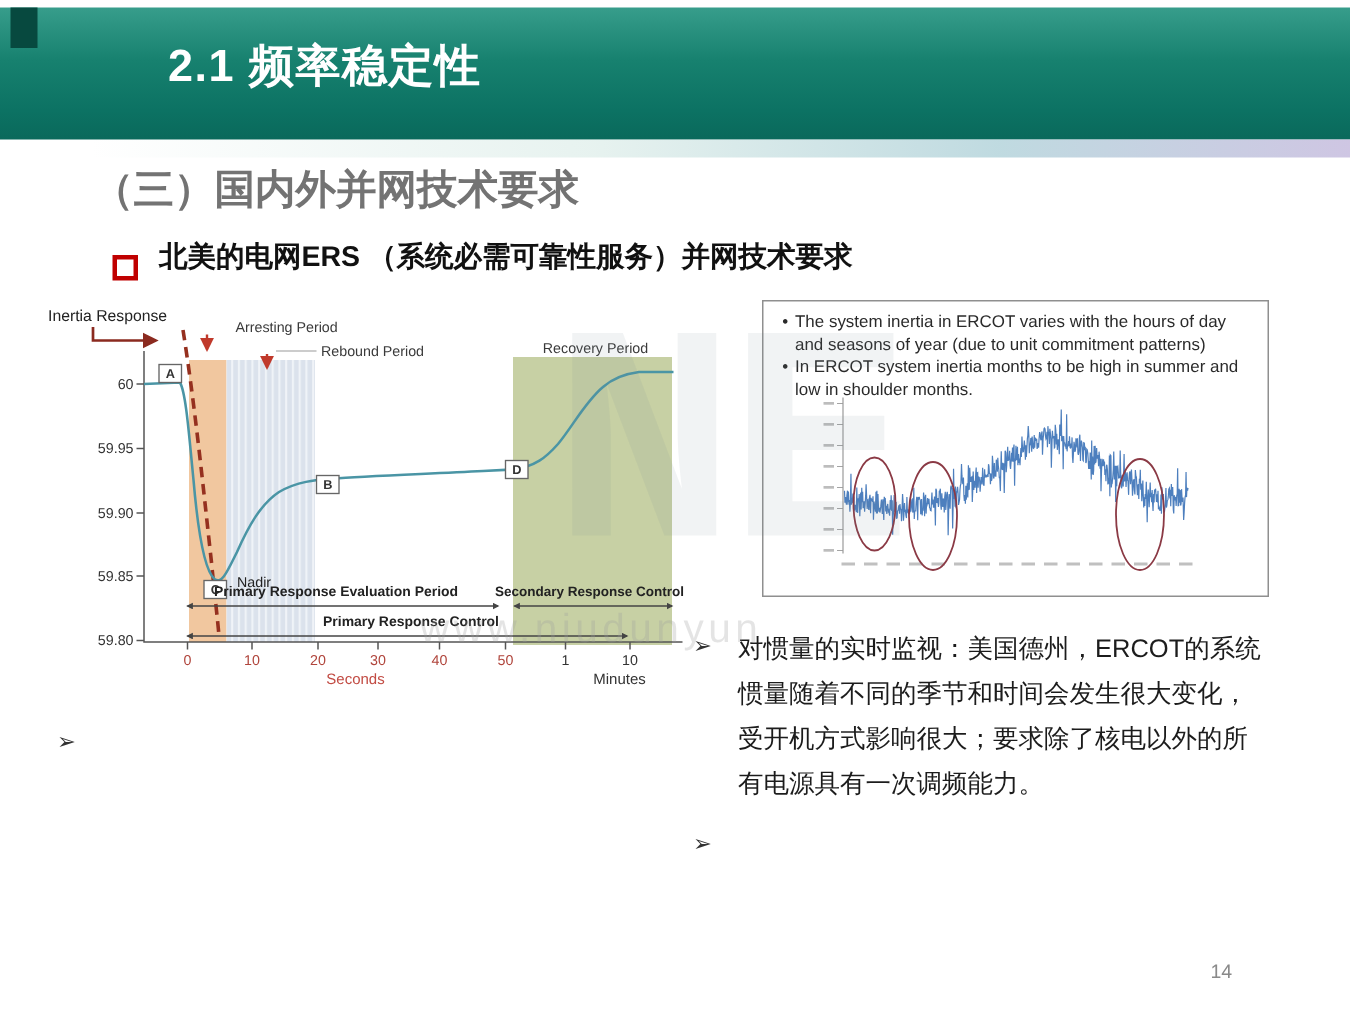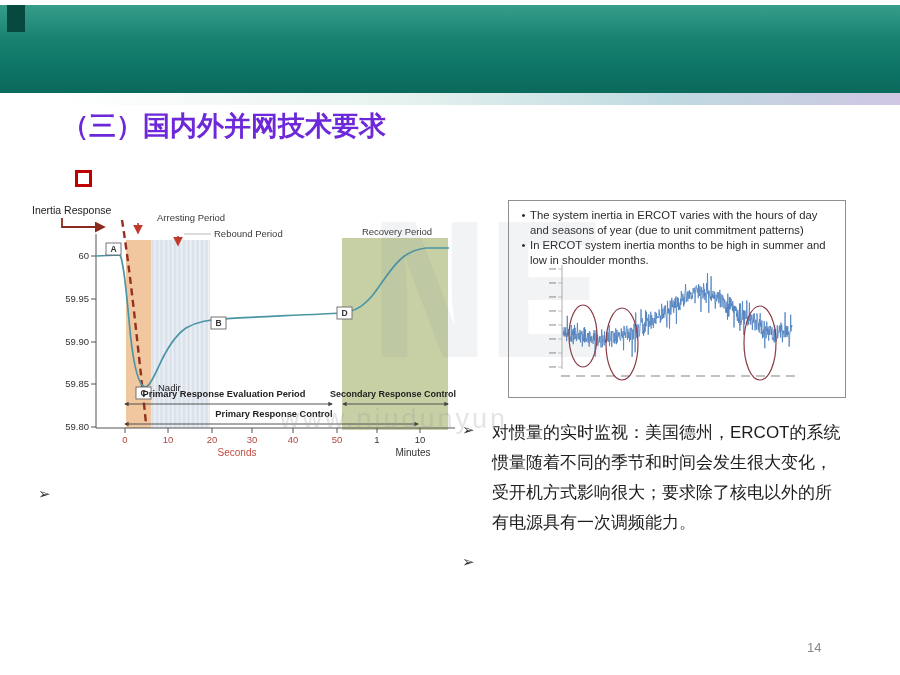--- a/index.html
+++ b/index.html
@@ -9,21 +9,21 @@
   
   .header-band{position:absolute;left:0;top:5px;width:900px;height:88px;
     background:linear-gradient(180deg,#379d8b 0%,#17816f 40%,#0c7263 78%,#0a695b 100%);}
   .header-chip{position:absolute;left:7px;top:5px;width:18px;height:27px;background:#07493f;}
   .header-substrip{position:absolute;left:60px;top:93px;width:840px;height:12px;
     background:linear-gradient(90deg,rgba(255,255,255,0) 0%,rgba(186,219,210,.35) 40%,
       rgba(170,206,214,.75) 72%,rgba(198,188,222,.85) 100%);}
   .slide-title{position:absolute;left:112px;top:24px;font-size:30px;font-weight:700;
     color:#ffffff;letter-spacing:1px;}
 
-  .section-title{position:absolute;left:62px;top:108px;font-size:27px;font-weight:700;color:#6d28d9;}
+  .section-title{position:absolute;left:62px;top:108px;font-size:27px;font-weight:700;color:#737373;}
   .topic-bullet{position:absolute;left:75px;top:170px;width:11px;height:11px;border:3px solid #c00000;}
   .topic-text{position:absolute;left:106px;top:158px;font-size:19px;font-weight:700;color:#111;}
 
   .freq-chart{position:absolute;left:12px;top:200px;width:450px;height:260px;}
   .freq-chart svg{display:block;}
   .freq-chart text{font-family:"Liberation Sans","DejaVu Sans",sans-serif;}
 
   .ercot-box{position:absolute;left:508px;top:200px;width:338px;height:198px;border:1px solid #8f8f8f;
     background:#fff;box-sizing:border-box;}
   .ercot-bullets{padding:7px 8px 0 8px;}
@@ -49,23 +49,25 @@
     color:rgba(158,158,158,0.28);pointer-events:none;z-index:6;}
 </style>
 </head>
 <body>
 
 <div class="slide">
 
   <div class="header-band"></div>
   <div class="header-chip"></div>
   <div class="header-substrip"></div>
+  <div class="slide-title">2.1 频率稳定性</div>
 
   <div class="section-title">（三）国内外并网技术要求</div>
   <div class="topic-bullet"></div>
+  <div class="topic-text">北美的电网ERS （系统必需可靠性服务）并网技术要求</div>
 
   <div class="freq-chart">
     <svg width="450" height="260" viewBox="0 0 450 260">
       <defs>
         <pattern id="hatch" width="4.5" height="6" patternUnits="userSpaceOnUse">
           <rect width="4.5" height="6" fill="#d7dfea"></rect>
           <rect x="2.6" width="1.4" height="6" fill="#eef2f7"></rect>
         </pattern>
         <marker id="arrDark" markerWidth="7" markerHeight="7" refX="5" refY="3" orient="auto">
           <path d="M0,0L6,3L0,6z" fill="#8b2a1f"></path>

